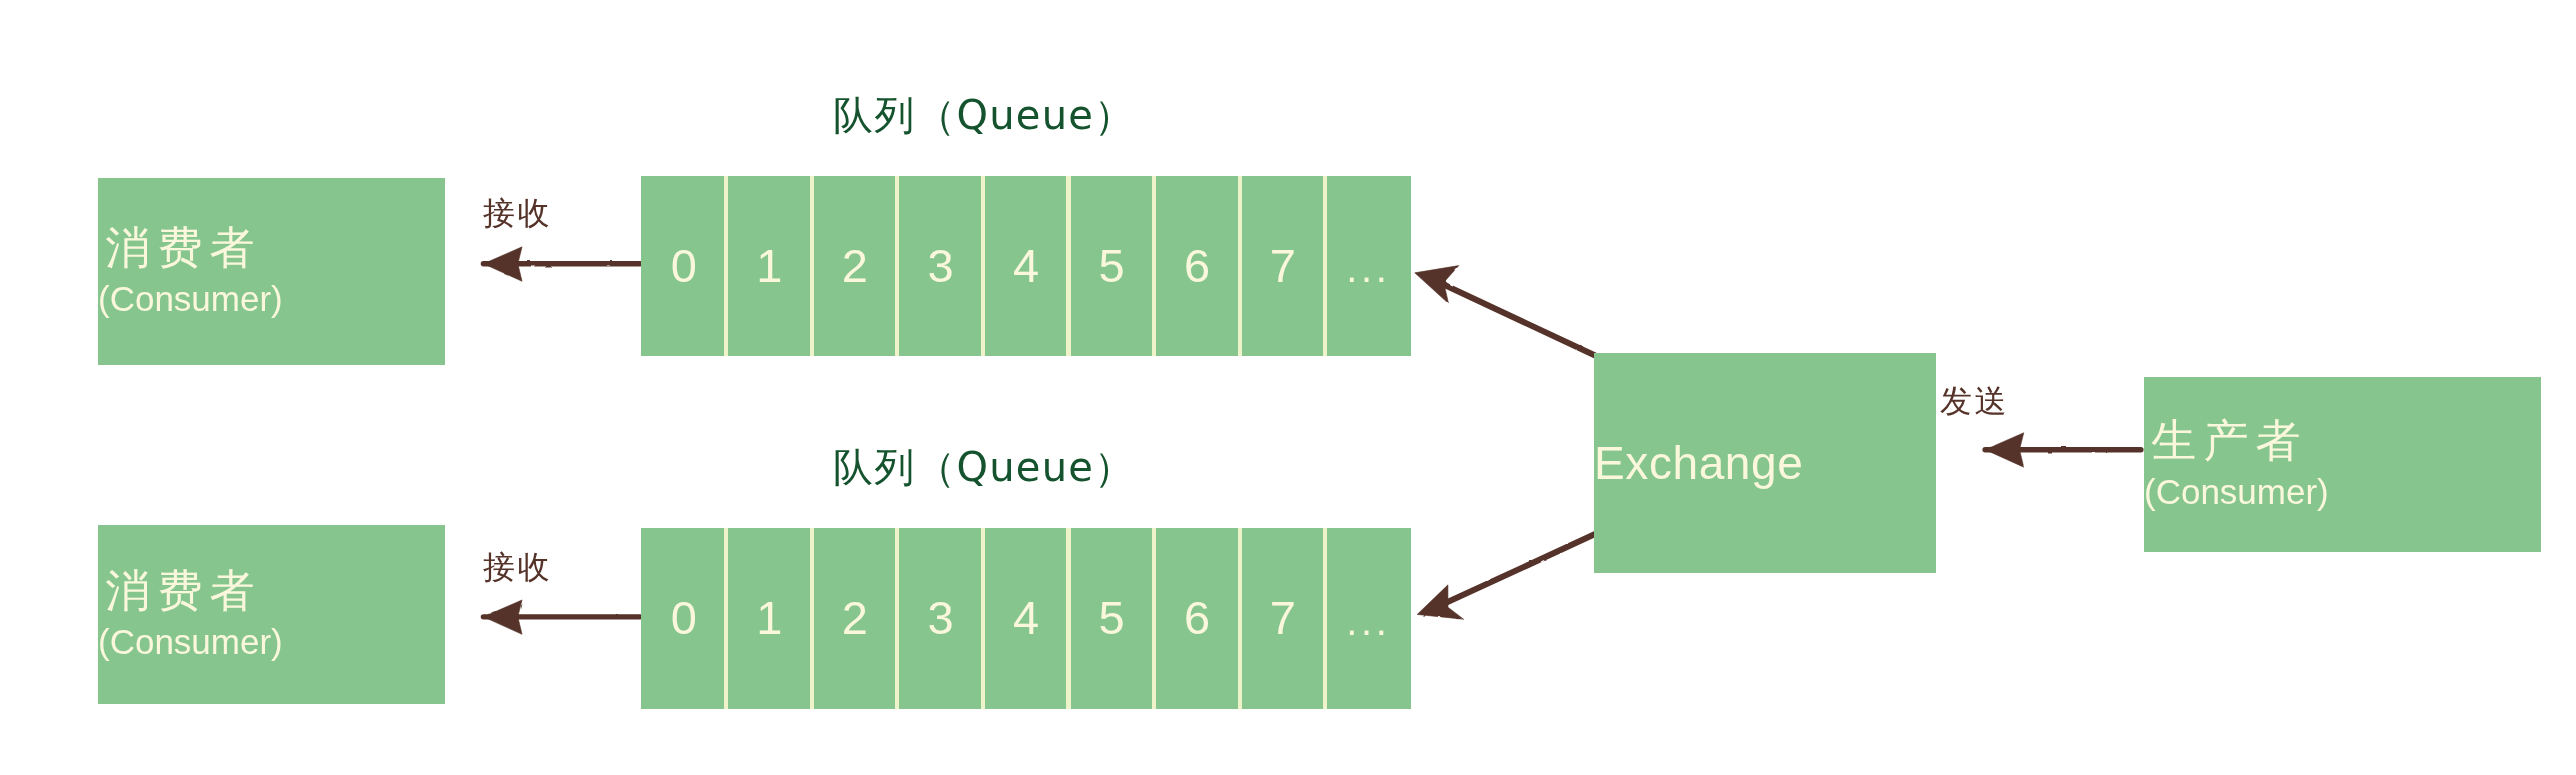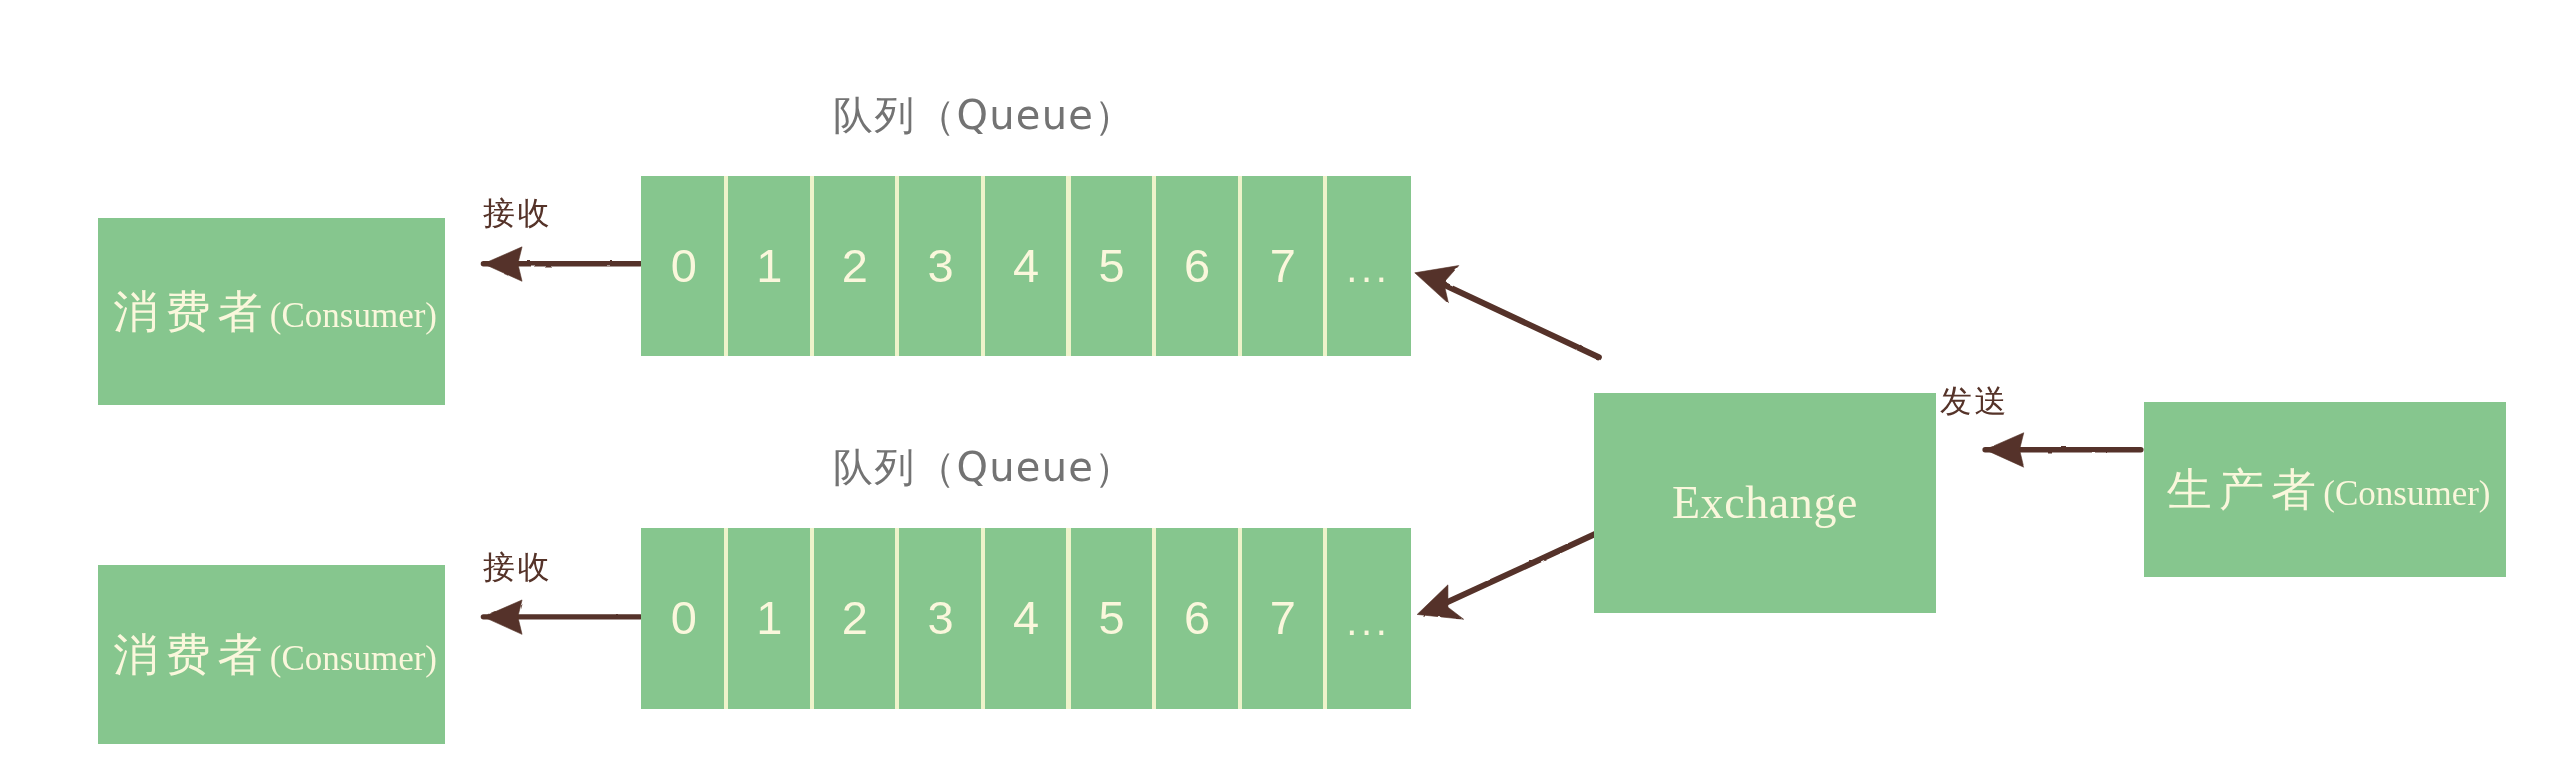--- a/index.html
+++ b/index.html
@@ -17,52 +17,50 @@
     height: 775px;
     background: #ffffff;
     overflow: hidden;
   }
 
   
   .node {
     position: absolute;
     background: #86c68e;
     display: flex;
-    flex-direction: row;
-    align-items: center;
+    flex-direction: column;
     justify-content: center;
     box-sizing: border-box;
     color: #faf7dc;
-    margin-top: 40px;
   }
   .node .cn {
     font-family: "DejaVu Sans", sans-serif;
     font-size: 45px;
     letter-spacing: 7.2px;
     text-indent: 7.2px;
     line-height: 1.05;
     white-space: nowrap;
   }
   .node .en {
-    font-family: Liberation Serif, serif;
+    font-family: Liberation Sans, sans-serif;
     font-size: 35px;
     line-height: 1.1;
     margin-top: 8.5px;
     white-space: nowrap;
   }
   .node.single .en {
     margin-top: 0;
   }
 
   
   #consumer-top   { left: 98px; top: 178px;  width: 347px; height: 187px; }
   #consumer-bot   { left: 98px; top: 525px;  width: 347px; height: 179px; }
 
   
-  #producer       { left: 2144px; top: 362px; width: 362px; height: 175px; }
+  #producer       { left: 2144px; top: 377px; width: 397px; height: 175px; }
 
   
   #exchange {
     left: 1594px; top: 353px; width: 342px; height: 220px;
   }
   #exchange .en {
     font-size: 46px;
     margin-top: 0;
     letter-spacing: 0.6px;
   }
@@ -100,21 +98,21 @@
   .qcell .qval { transform: translateY(-1.2px); }
   .qcell.ellipsis .qval {
     font-size: 40px;
     letter-spacing: 3.6px;
     transform: translateY(2.4px);
   }
 
   
   .queue-title {
     position: absolute;
-    color: #737373;
+    color: #14532d;
     font-family: "DejaVu Sans", sans-serif;
     font-size: 40px;
     white-space: nowrap;
     letter-spacing: 1.2px;
   }
   #queue-title-top { left: 833px; top: 88px; }
   #queue-title-bot { left: 833px; top: 440px; }
 
   
   .edge-label {

